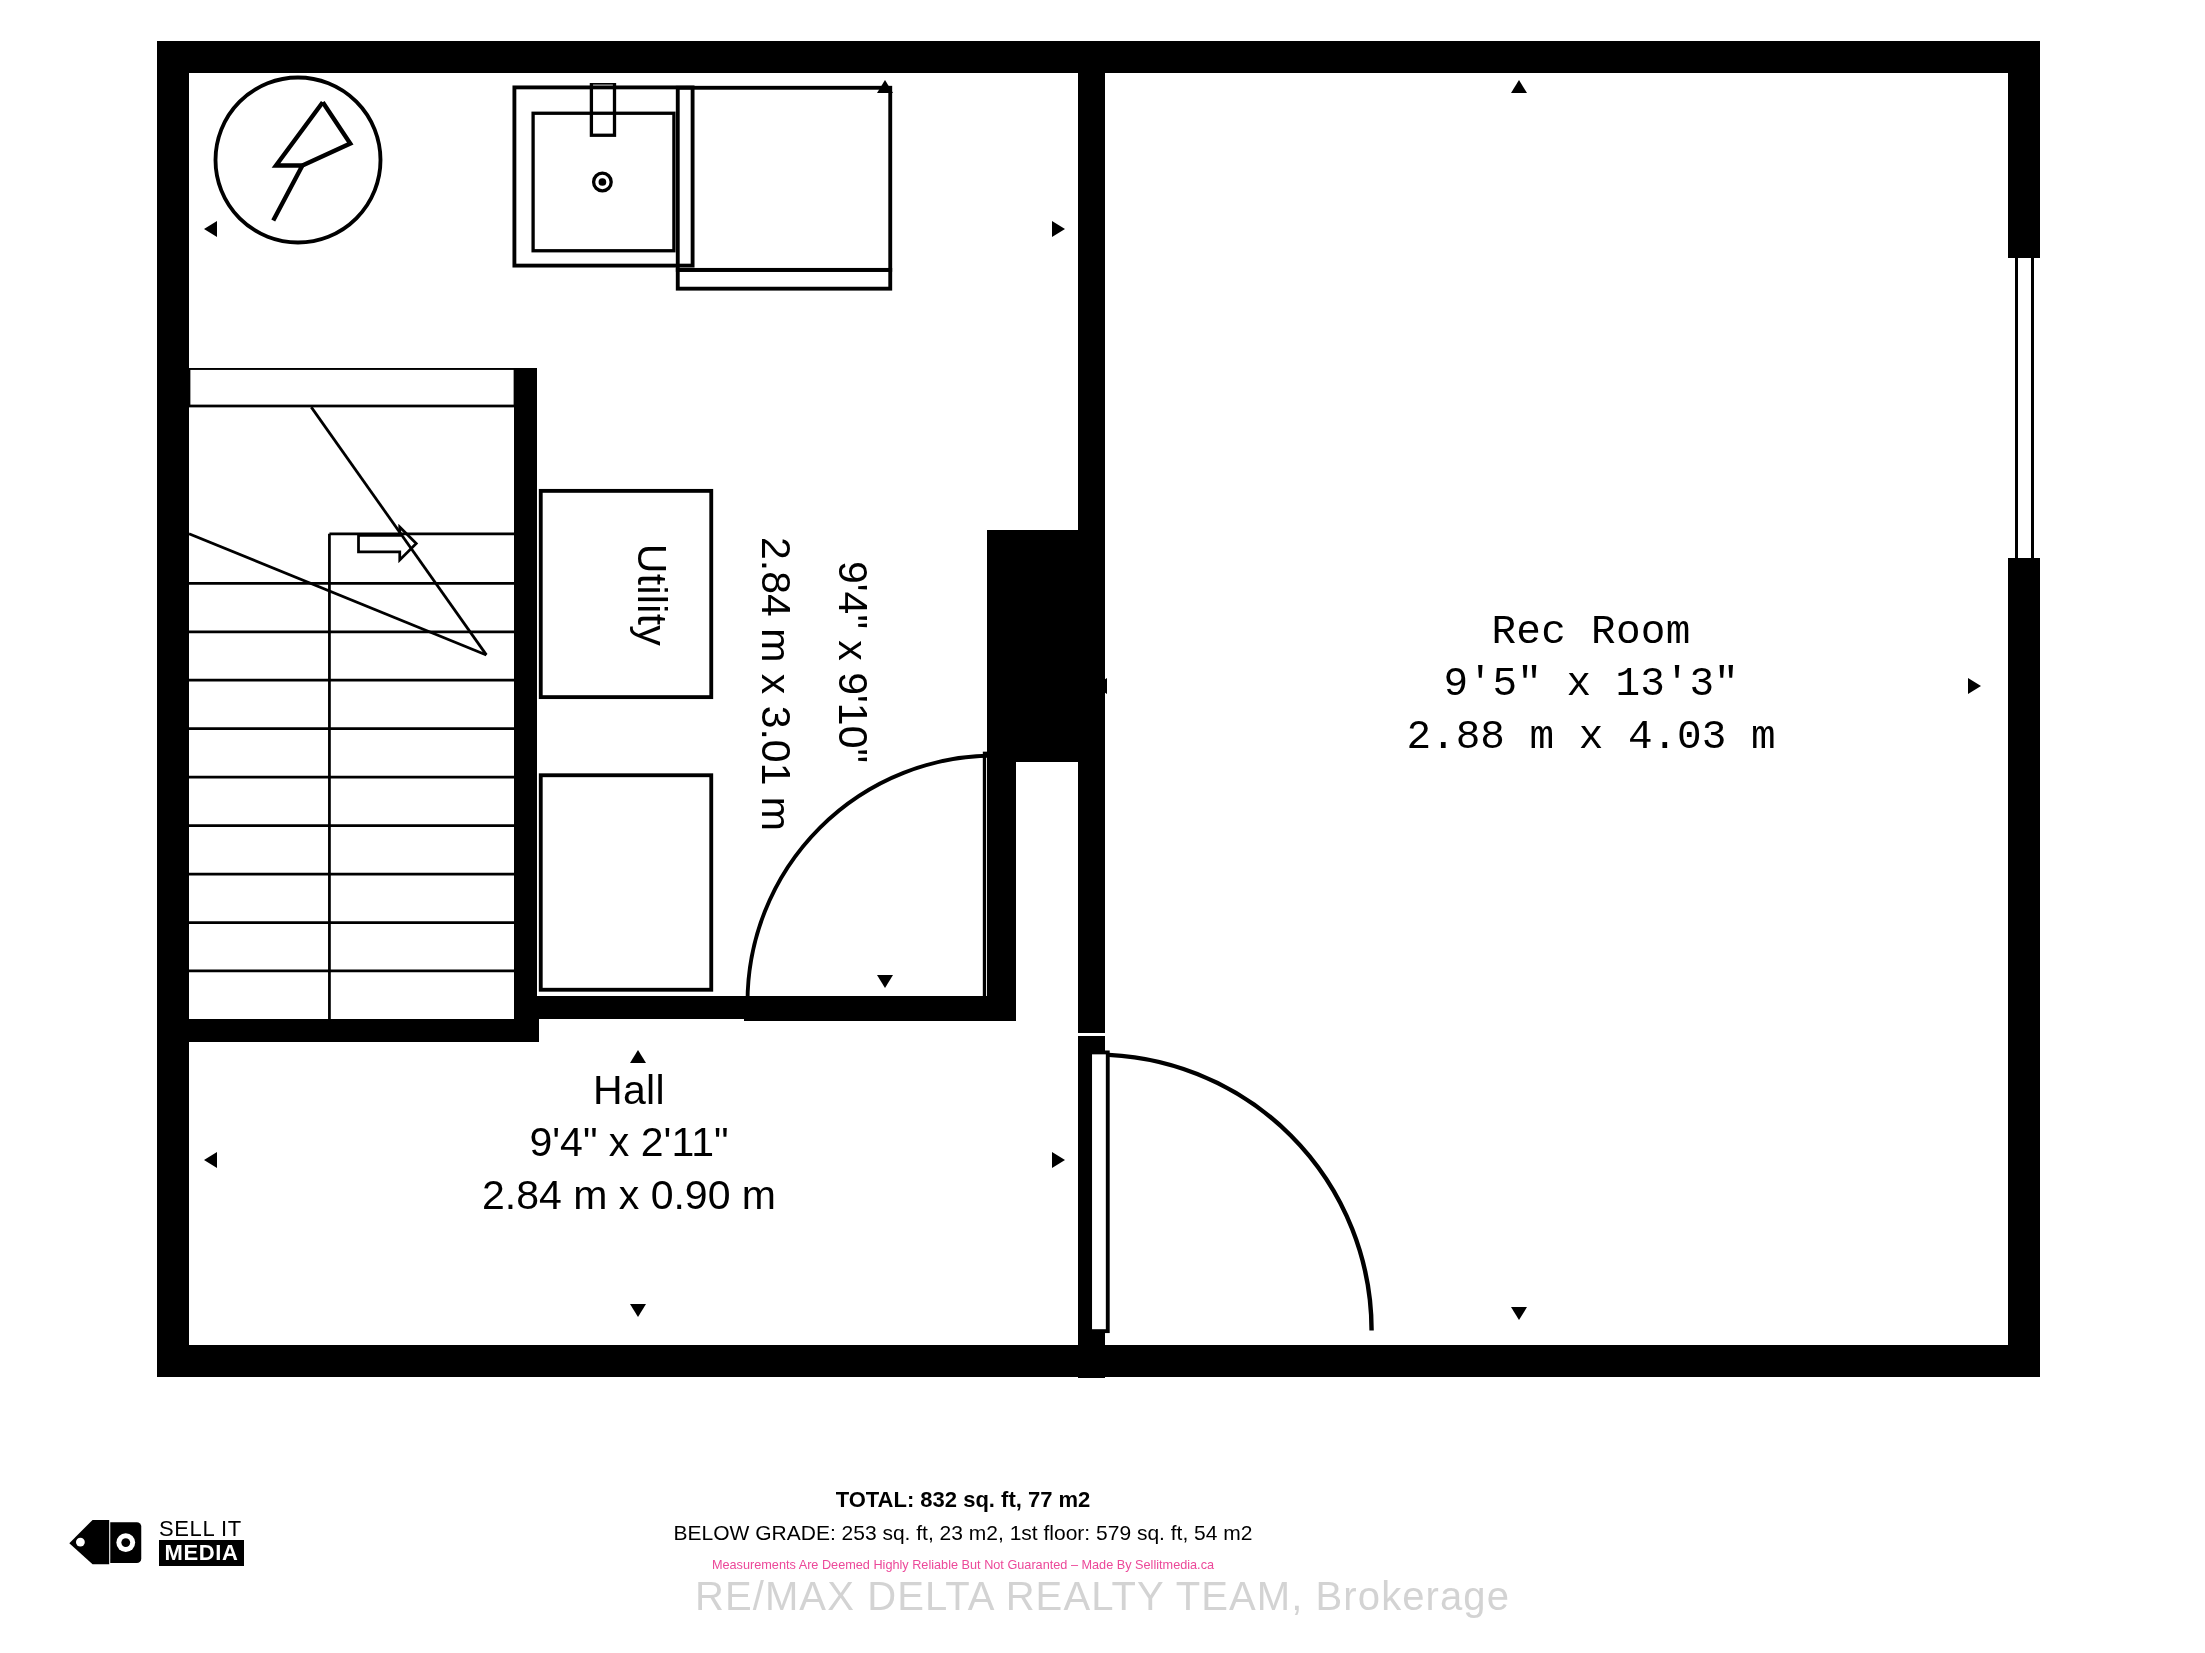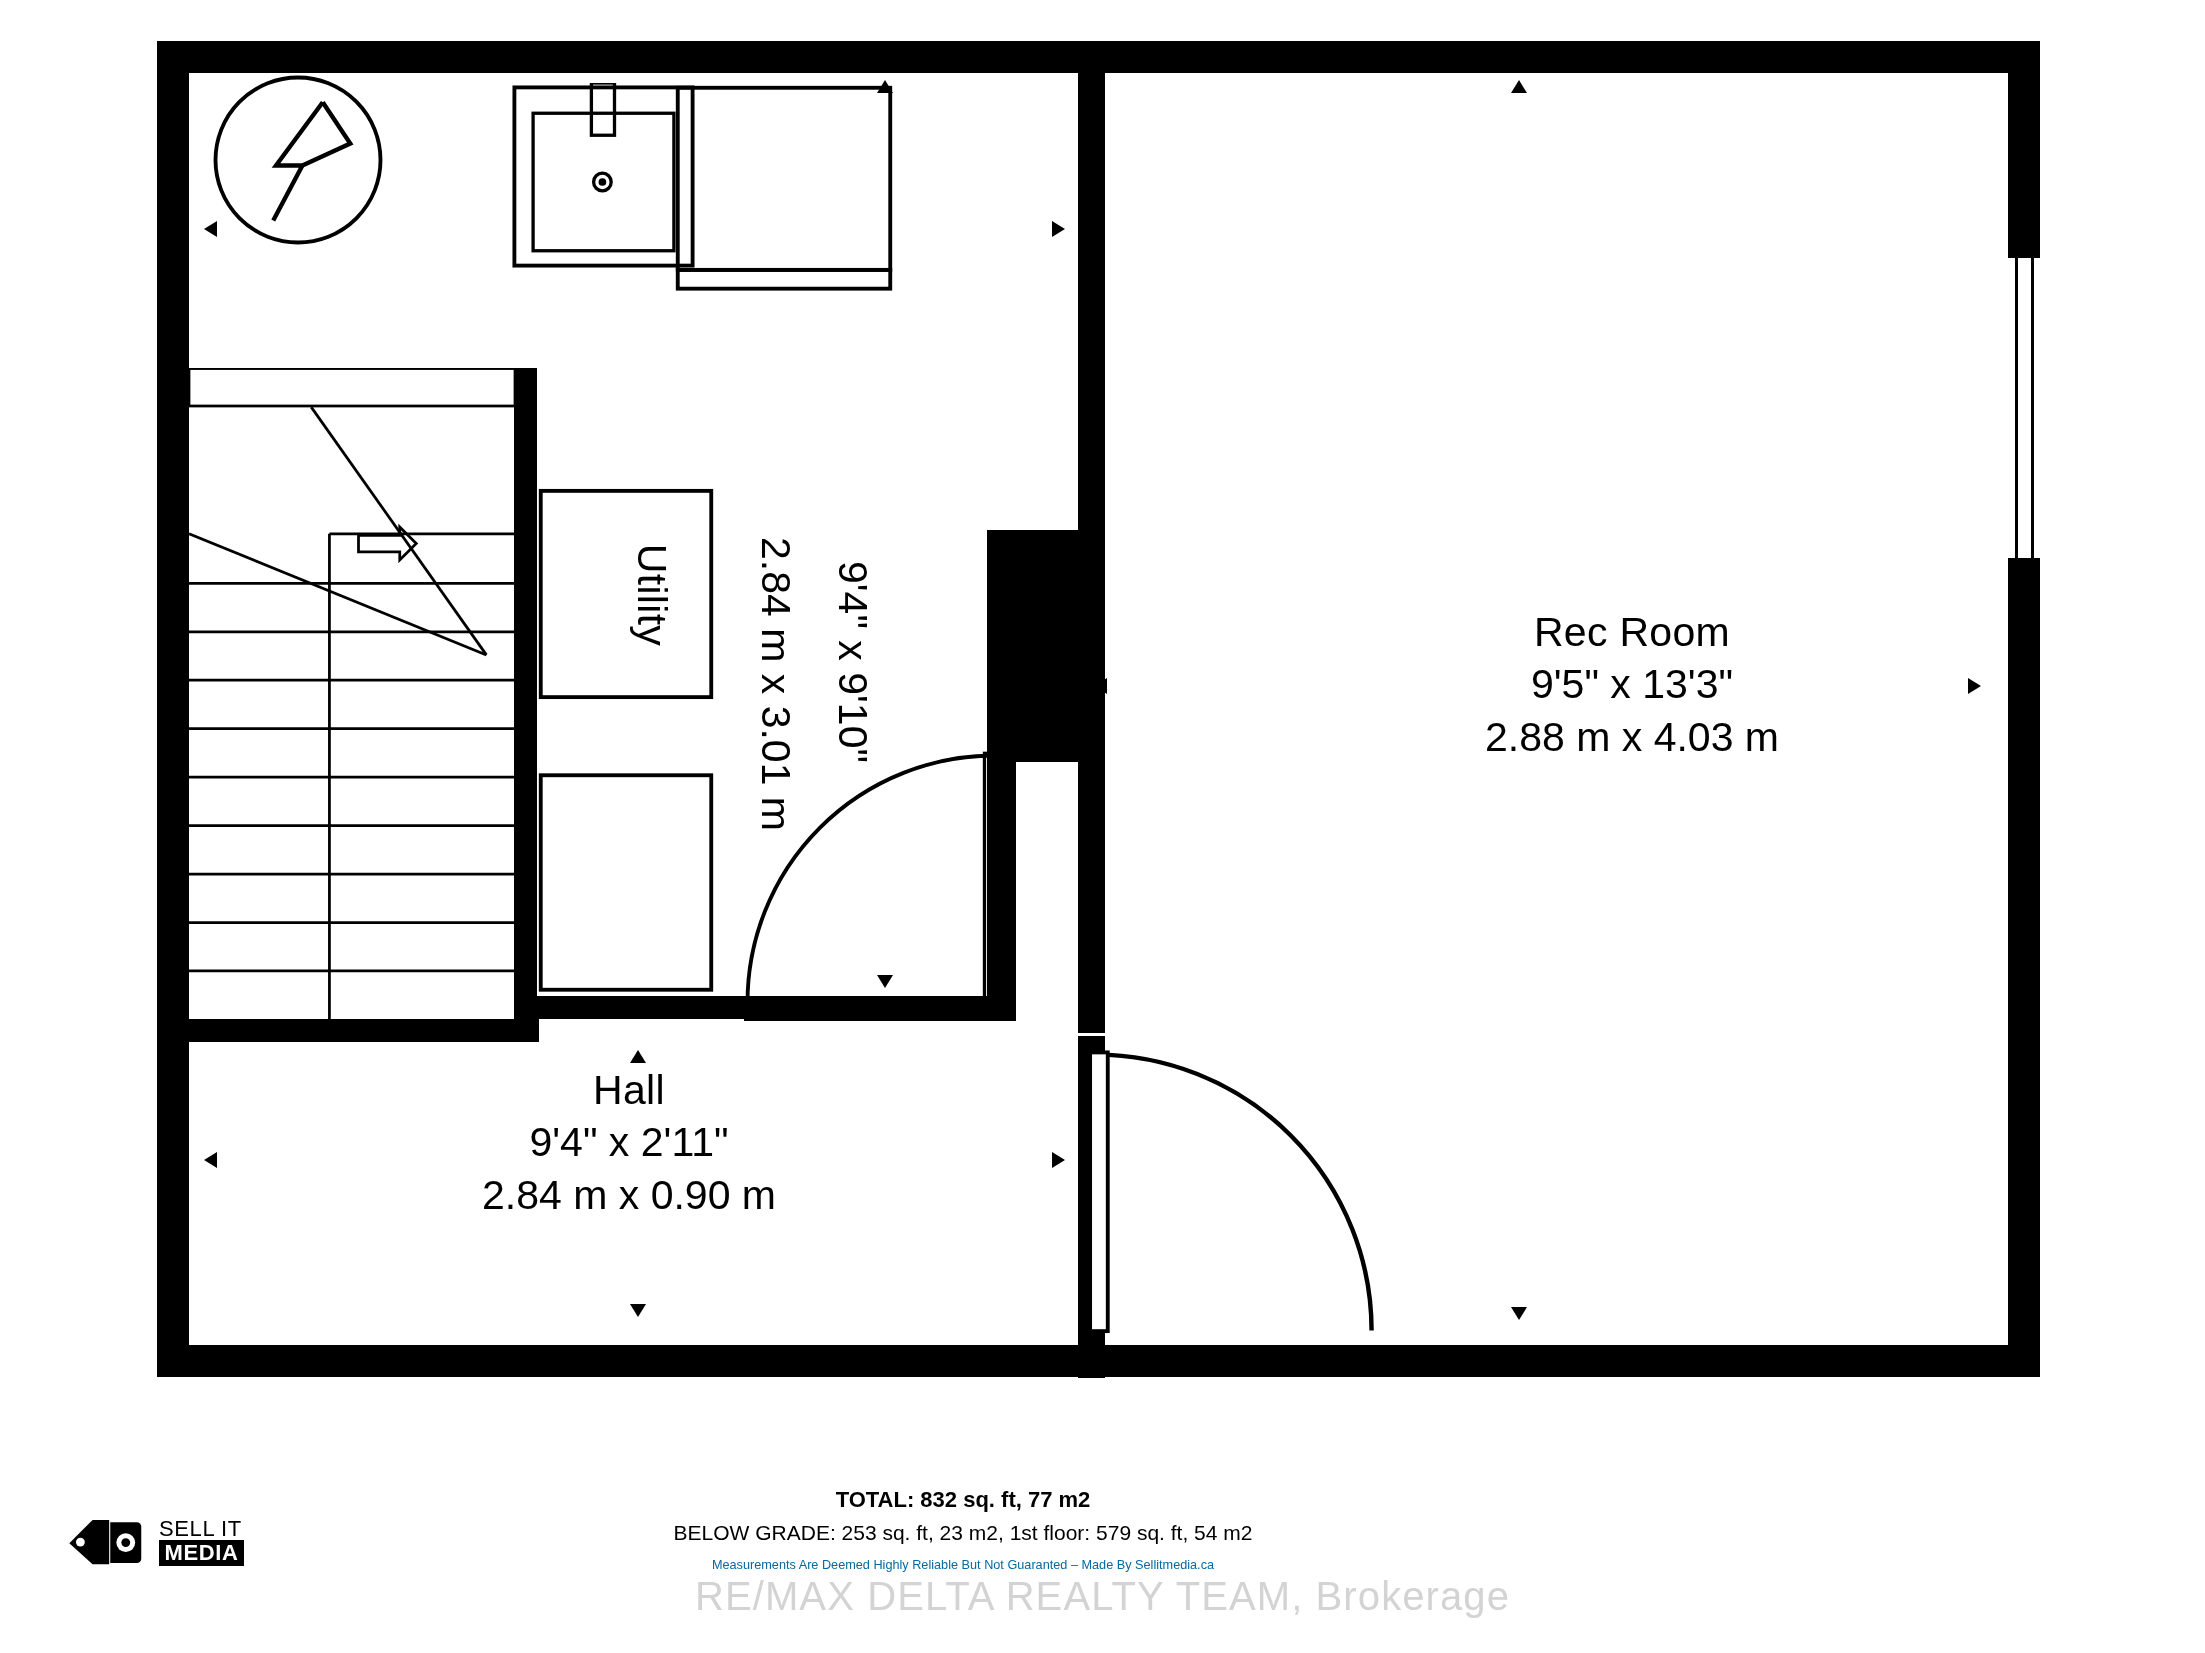--- a/index.html
+++ b/index.html
@@ -95,21 +95,21 @@
     font-size: 22px;
     font-weight: bold;
     line-height: 1.55;
   }
   .footer-line {
     font-size: 21px;
     line-height: 1.55;
   }
   .footer-disclaimer {
     font-size: 12.7px;
-    color: #0369a1;
+    color: #ec4899;
     line-height: 1.6;
     margin-top: 5.5px;
   }
 
   
   #logo {
     position: absolute;
     left: 66px;
     top: 1511px;
     display: flex;
@@ -279,21 +279,21 @@
   <div class="vertical-label" style="left:651px; top:595px; width:662px; transform: translate(-50%,-50%) rotate(90deg);">
     <span class="room-name">Utility</span>
   </div>
   <div class="vertical-label" style="left:852px; top:662px; width:662px; transform: translate(-50%,-50%) rotate(90deg);">
     <span class="room-dim">9'4" x 9'10"</span>
   </div>
   <div class="vertical-label" style="left:775px; top:684px; width:662px; transform: translate(-50%,-50%) rotate(90deg);">
     <span class="room-dim">2.84 m x 3.01 m</span>
   </div>
 
-  <div class="room-label" style="left:1213px; top:606px; width:838px;">
+  <div class="room-label" style="left:1172px; top:606px; width:838px;font-family:Liberation Mono, monospace;">
     <div class="room-name">Rec Room</div>
     <div class="room-dim">9'5" x 13'3"</div>
     <div class="room-dim">2.88 m x 4.03 m</div>
   </div>
 
   <div class="room-label" style="left:232px; top:1064px; width:794px;">
     <div class="room-name">Hall</div>
     <div class="room-dim">9'4" x 2'11"</div>
     <div class="room-dim">2.84 m x 0.90 m</div>
   </div>

